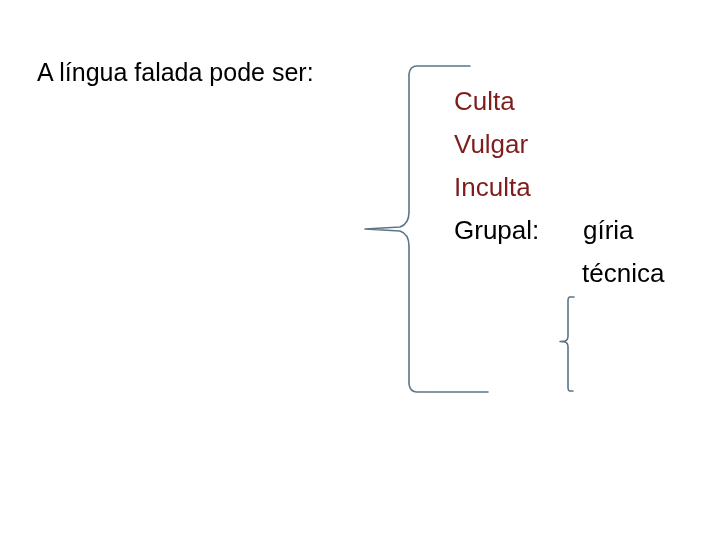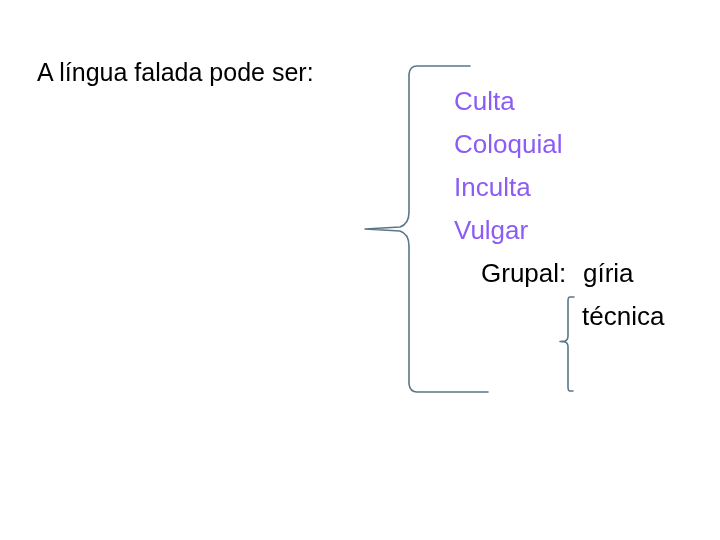--- a/index.html
+++ b/index.html
@@ -47,32 +47,31 @@
     position: absolute;
     left: 454px;
     top: 80px;
     width: 266px;
   }
   .list-item {
     font-size: 26px;
     line-height: 43px;
     height: 43px;
     white-space: nowrap;
-    color: #8b5cf6;
+    color: #7f1d1d;
   }
   .grupal-row {
     display: block;
     position: relative;
     height: 43px;
     line-height: 43px;
     white-space: nowrap;
   }
   .grupal-label {
     font-size: 26px;
-    margin-left: 27px;
   }
   .sub-item {
     position: absolute;
     left: 129px;
     top: 0;
     font-size: 26px;
     line-height: 43px;
     white-space: nowrap;
   }
   .sub-item.second {
@@ -93,23 +92,22 @@
   <svg class="brace-main" viewBox="0 0 132 336" aria-hidden="true">
     <path d="M108 4 L 55 4 Q 48 4 47 12 L 47 150 Q 47 162 38 165 L 3 167 L 38 169 Q 47 172 47 184 L 47 322 Q 48 330 55 330 L 126 330" fill="none" stroke="#5a7688" stroke-width="1.6" stroke-linecap="round" stroke-linejoin="round"></path>
   </svg>
 
   <svg class="brace-sub" viewBox="0 0 26 104" aria-hidden="true">
     <path d="M16 5 L 12 5 Q 10 5 10 9 L 10 44 Q 10 48 7 49 L 2 49.5 L 7 50 Q 10 51 10 55 L 10 95 Q 10 99 12 99 L 15 99" fill="none" stroke="#5a7688" stroke-width="1.6" stroke-linecap="round" stroke-linejoin="round"></path>
   </svg>
 
   <div class="list">
     <div class="list-item">Culta</div>
-    <div class="list-item">Coloquial</div>
+    <div class="list-item">Vulgar</div>
     <div class="list-item">Inculta</div>
-    <div class="list-item">Vulgar</div>
 
     <div class="grupal-row">
       <span class="grupal-label">Grupal:</span>
       <span class="sub-item">gíria</span>
     </div>
 
     <span class="sub-item second">técnica</span>
   </div>
 
 </div>

